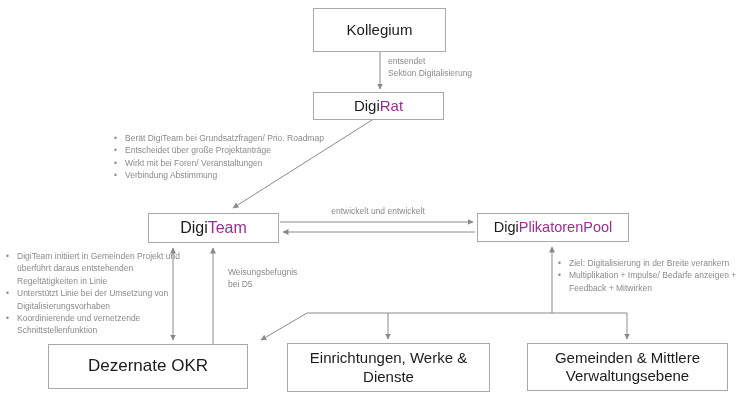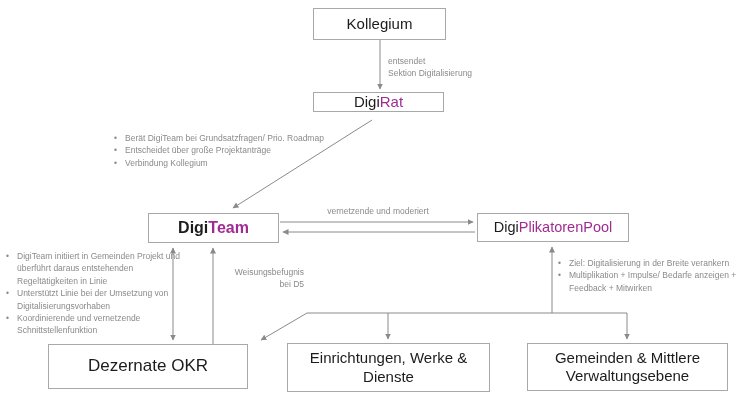--- a/index.html
+++ b/index.html
@@ -29,39 +29,39 @@
     border: 1px solid var(--border);
     color: var(--ink);
     display: flex;
     align-items: center;
     justify-content: center;
     text-align: center;
     z-index: 2;
     line-height: 1.22;
   }
   .node .accent { color: var(--accent); }
-  .n-kollegium   { left: 313px; top: 8px;   width: 133px; height: 32px; font-size: 15px; }
-  .n-digirat     { left: 313px; top: 92px;  width: 131px; height: 20px; font-size: 15px; }
-  .n-digiteam    { left: 148px; top: 213px; width: 131px; height: 30px; font-size: 16px; font-weight: bold; }
+  .n-kollegium   { left: 313px; top: 8px;   width: 133px; height: 44px; font-size: 15px; }
+  .n-digirat     { left: 313px; top: 92px;  width: 131px; height: 28px; font-size: 15px; }
+  .n-digiteam    { left: 148px; top: 213px; width: 131px; height: 30px; font-size: 16px; }
   .n-pool        { left: 477px; top: 213px; width: 152px; height: 29px; font-size: 14.5px; }
   .n-dezernate   { left: 48px;  top: 344px; width: 200px; height: 45px; font-size: 17px; }
   .n-einricht    { left: 287px; top: 343px; width: 203px; height: 49px; font-size: 15px; padding: 0 1px; }
   .n-gemeinden   { left: 527px; top: 343px; width: 201px; height: 48px; font-size: 15px; padding: 16px 8px; }
 
   .edge-label {
     position: absolute;
     color: var(--muted-text);
     font-size: 8.5px;
     line-height: 12px;
     z-index: 2;
   }
   .l-entsendet  { left: 388px; top: 55px; text-align: left; }
   .l-entwickelt { left: 300px; top: 205px; width: 156px; text-align: center; }
   .l-impulse    { left: 300px; top: 236px; width: 156px; text-align: center; }
-  .l-weisung    { left: 220px; top: 266px; width: 84px; text-align: right; }
+  .l-weisung    { left: 228px; top: 266px; width: 84px; text-align: left; }
 
   ul.notes {
     position: absolute;
     list-style: none;
     color: var(--muted-text);
     font-size: 8.5px;
     line-height: 12.4px;
     z-index: 2;
   }
   ul.notes li { position: relative; padding-left: 13px; }
@@ -125,32 +125,33 @@
 
   <div class="node n-gemeinden">
     <span>Gemeinden &amp; Mittlere Verwaltungsebene</span>
   </div>
 
   <div class="edge-label l-entsendet">
     <div>entsendet</div>
     <div>Sektion Digitalisierung</div>
   </div>
 
-  <div class="edge-label l-entwickelt">vernetzende und moderiert</div>
+  <div class="edge-label l-entwickelt">entwickelt und entwickelt</div>
 
 
   <div class="edge-label l-weisung">
     <div>Weisungsbefugnis</div>
     <div>bei D5</div>
   </div>
 
   <ul class="notes notes-digirat">
       <li>Berät DigiTeam bei Grundsatzfragen/ Prio. Roadmap</li>
       <li>Entscheidet über große Projektanträge</li>
-      <li>Verbindung Kollegium</li>
+      <li>Wirkt mit bei Foren/ Veranstaltungen</li>
+      <li>Verbindung Abstimmung</li>
     </ul>
 
   <ul class="notes notes-team">
       <li>DigiTeam initiiert in Gemeinden Projekt und überführt daraus entstehenden Regeltätigkeiten in Linie</li>
       <li>Unterstützt Linie bei der Umsetzung von Digitalisierungsvorhaben</li>
       <li>Koordinierende und vernetzende Schnittstellenfunktion</li>
     </ul>
 
   <ul class="notes notes-pool">
       <li>Ziel: Digitalisierung in der Breite verankern</li>

